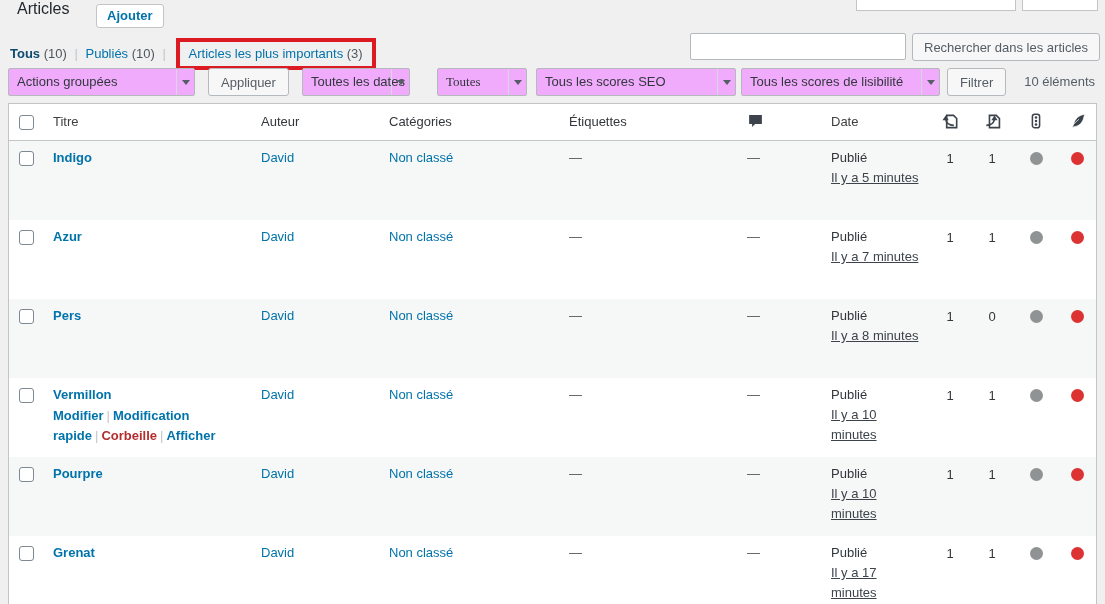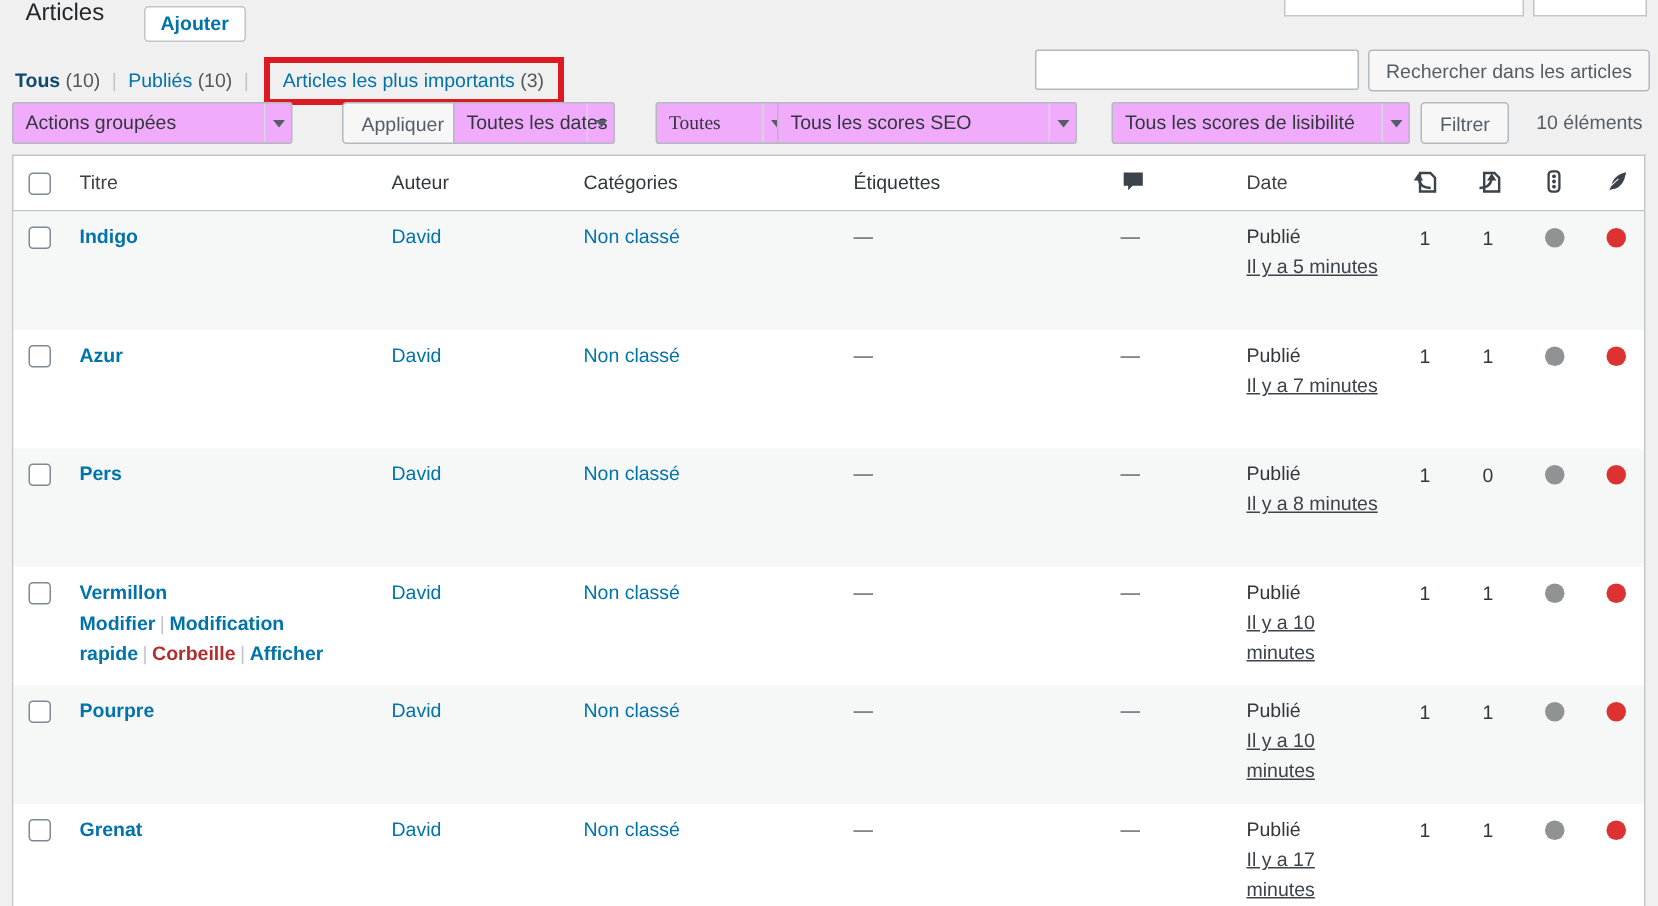--- a/index.html
+++ b/index.html
@@ -112,30 +112,30 @@
   <div class="search-row">
     <input class="search-input" type="text" value="" style="">
     <button class="search-btn">Rechercher dans les articles</button>
   </div>
 
   <div class="filter-bar">
     <div class="sel" style="left:0; width:187px;">
       <span>Actions groupées</span>
       <span class="caret"></span>
     </div>
-    <button class="btn-secondary" style="left:200px;margin-left:20px;">Appliquer</button>
+    <button class="btn-secondary" style="left:200px;">Appliquer</button>
     <div class="sel" style="left:294px; width:108px;">
       <span>Toutes les dates</span>
       <span class="caret"></span>
     </div>
     <div class="sel" style="left:429px; width:90px;font-family:Liberation Serif, serif;">
       <span>Toutes</span>
       <span class="caret"></span>
     </div>
-    <div class="sel" style="left:510px; width:200px;">
+    <div class="sel" style="left:528px; width:200px;">
       <span>Tous les scores SEO</span>
       <span class="caret"></span>
     </div>
     <div class="sel" style="left:733px; width:199px;">
       <span>Tous les scores de lisibilité</span>
       <span class="caret"></span>
     </div>
     <button class="btn-secondary" style="left:939px;">Filtrer</button>
     <span class="items-count">10 éléments</span>
   </div>

